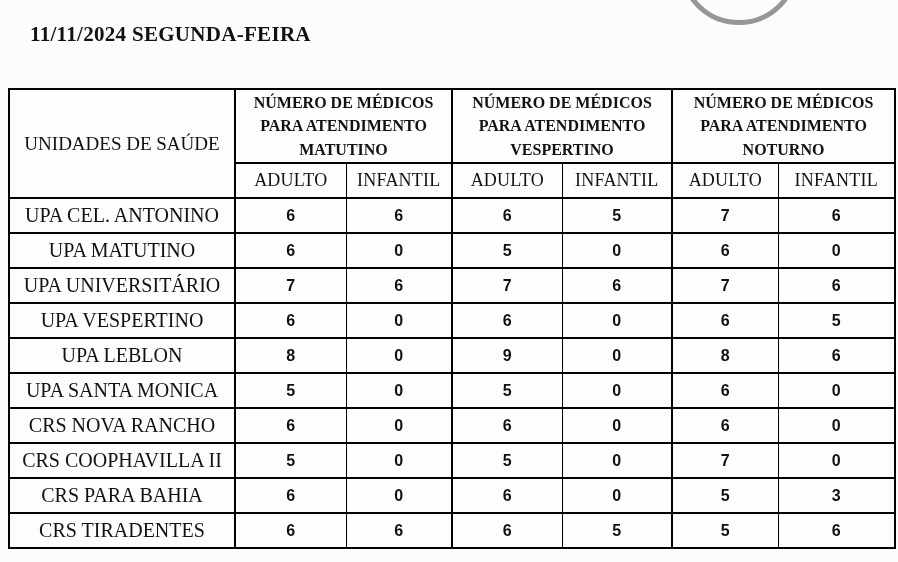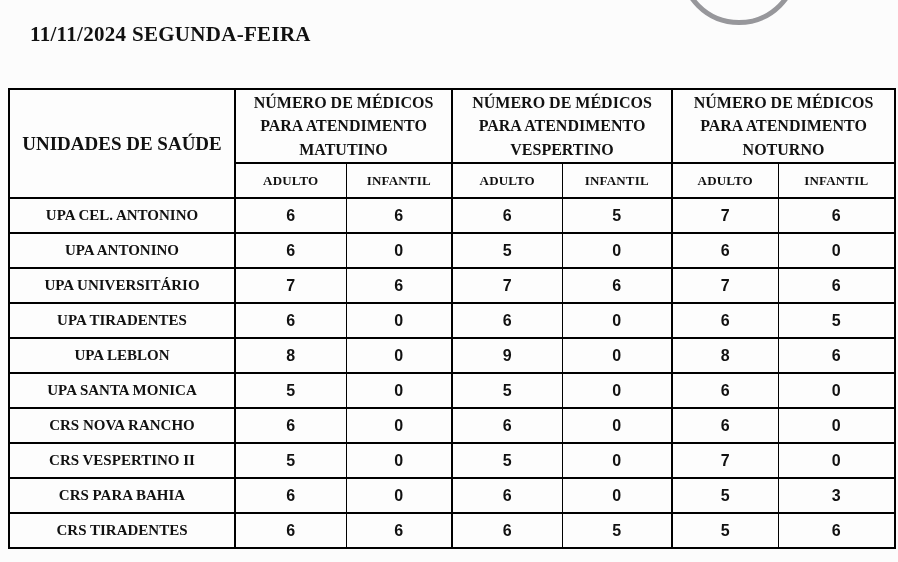--- a/index.html
+++ b/index.html
@@ -48,37 +48,37 @@
     border-top-width: 2px;
     border-bottom-width: 2px;
     padding: 0;
     text-align: center;
     vertical-align: middle;
     white-space: nowrap;
     overflow: hidden;
   }
   .gsep { border-left-width: 2px; }
 
-  .unit-h { font-size: 19px; font-weight: 700; }
+  .unit-h { font-size: 19px; font-weight: 400; }
   .grp {
     font-size: 16px;
     font-weight: 700;
     white-space: pre-line;
     line-height: 1.45;
     height: 72px;
   }
   .sub {
-    font-size: 13px;
-    font-weight: 700;
+    font-size: 18px;
+    font-weight: 400;
     height: 33px;
     letter-spacing: 0.2px;
   }
   td.unit {
-    font-size: 15px;
-    font-weight: 700;
+    font-size: 20px;
+    font-weight: 400;
     height: 33px;
     border-radius: 13px;
   }
   td.num {
     font-family: "Liberation Sans", sans-serif;
     font-weight: 700;
     font-size: 16px;
   }
 </style>
 </head>
@@ -124,39 +124,39 @@
       <tr>
         <td class="unit">UPA CEL. ANTONINO</td>
         <td class="num gsep">6</td>
         <td class="num">6</td>
         <td class="num gsep">6</td>
         <td class="num">5</td>
         <td class="num gsep">7</td>
         <td class="num">6</td>
       </tr>
       <tr>
-        <td class="unit">UPA ANTONINO</td>
+        <td class="unit">UPA MATUTINO</td>
         <td class="num gsep">6</td>
         <td class="num">0</td>
         <td class="num gsep">5</td>
         <td class="num">0</td>
         <td class="num gsep">6</td>
         <td class="num">0</td>
       </tr>
       <tr>
         <td class="unit">UPA UNIVERSITÁRIO</td>
         <td class="num gsep">7</td>
         <td class="num">6</td>
         <td class="num gsep">7</td>
         <td class="num">6</td>
         <td class="num gsep">7</td>
         <td class="num">6</td>
       </tr>
       <tr>
-        <td class="unit">UPA TIRADENTES</td>
+        <td class="unit">UPA VESPERTINO</td>
         <td class="num gsep">6</td>
         <td class="num">0</td>
         <td class="num gsep">6</td>
         <td class="num">0</td>
         <td class="num gsep">6</td>
         <td class="num">5</td>
       </tr>
       <tr>
         <td class="unit">UPA LEBLON</td>
         <td class="num gsep">8</td>
@@ -178,21 +178,21 @@
       <tr>
         <td class="unit">CRS NOVA RANCHO</td>
         <td class="num gsep">6</td>
         <td class="num">0</td>
         <td class="num gsep">6</td>
         <td class="num">0</td>
         <td class="num gsep">6</td>
         <td class="num">0</td>
       </tr>
       <tr>
-        <td class="unit">CRS VESPERTINO II</td>
+        <td class="unit">CRS COOPHAVILLA II</td>
         <td class="num gsep">5</td>
         <td class="num">0</td>
         <td class="num gsep">5</td>
         <td class="num">0</td>
         <td class="num gsep">7</td>
         <td class="num">0</td>
       </tr>
       <tr>
         <td class="unit">CRS PARA BAHIA</td>
         <td class="num gsep">6</td>

